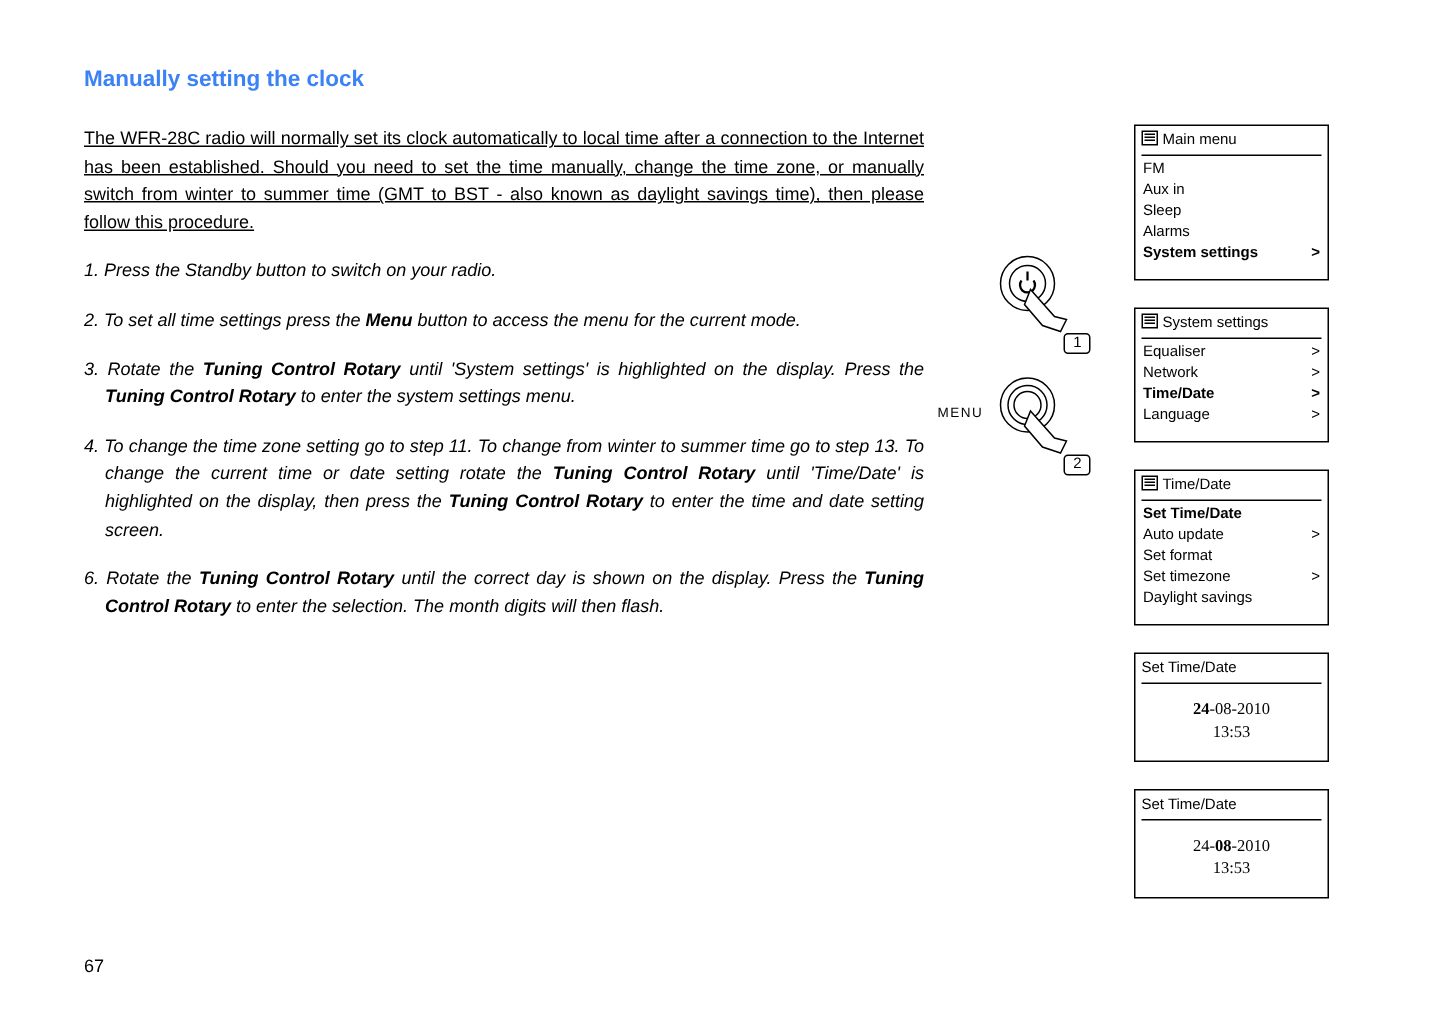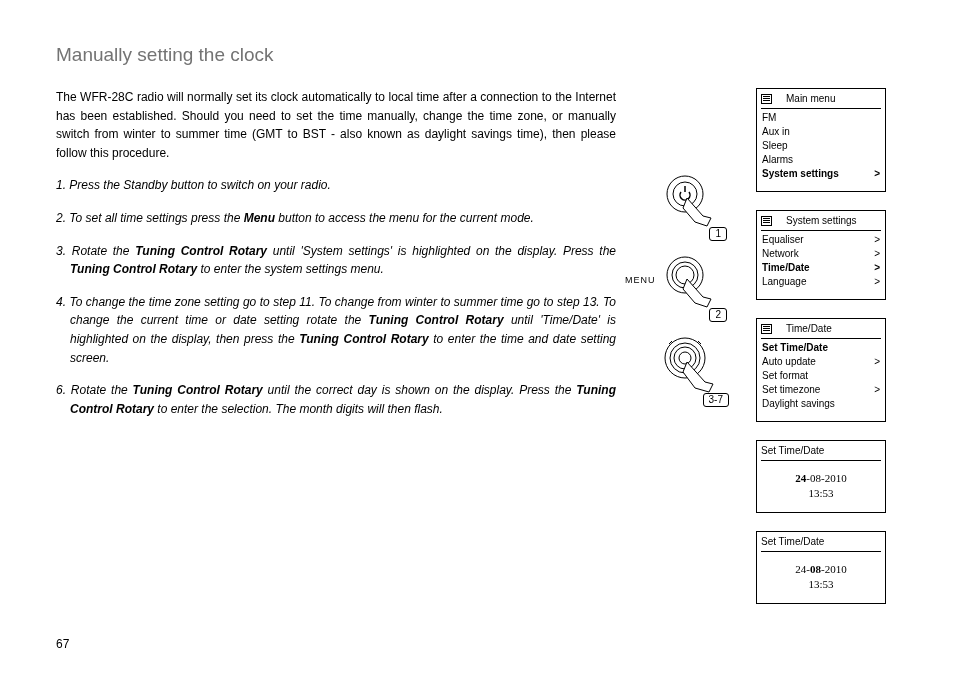--- a/index.html
+++ b/index.html
@@ -9,36 +9,36 @@
     font-size: 12px;
     color: #000;
     background: #fff;
     width: 954px;
     height: 673px;
     box-sizing: border-box;
     padding: 44px 50px 10px 56px;
     position: relative;
   }
   .page-title {
-    font-size: 19px;
-    font-weight: normal;
-    color: #737373;
+    font-size: 15px;
+    font-weight: bold;
+    color: #3b82f6;
     margin-bottom: 22px;
   }
   .body-row {
     display: flex;
   }
   .text-col {
     width: 560px;
     padding-right: 20px;
     line-height: 1.55;
     text-align: justify;
   }
   .text-col p { margin: 0 0  14px 0; }
-  .intro { margin-bottom: 14px; }
+  .intro { margin-bottom: 14px; text-decoration: underline; }
   .step { margin-bottom: 14px; padding-left: 14px; text-indent: -14px; font-style: italic; }
   .b { font-weight: bold; }
   .page-num {
     position: absolute;
     left: 56px;
     bottom: 22px;
     font-size: 12px;
   }
 
   .illus-col {
@@ -75,22 +75,22 @@
     border:1px solid #000;
     padding:3px 4px 10px 4px;
     line-height:1.4;
   }
   .screen .hdr {
     border-bottom:1px solid #000;
     padding-bottom:2px;
     margin-bottom:2px;
     font-size:10px;
     display:flex;
-    align-items:center;
-    gap:14px;
+    align-items:flex-start;
+    gap:3px;
   }
   .screen .row {
     display:flex;
     justify-content:space-between;
     padding:0 1px;
   }
   .screen .row.bold { font-weight: bold; }
   .screen .datebox { text-align:center; padding-top:8px; font-size:11px;font-family:Liberation Serif, serif;}
   .list-icon{
     display:inline-block;width:9px;height:8px;border:1px solid #000;position:relative;
@@ -134,31 +134,20 @@
       <span class="menu-label">MENU</span>
       <svg width="60" height="60" viewBox="0 0 60 60">
         <circle cx="24" cy="22" r="18" fill="none" stroke="#000" stroke-width="1"></circle>
         <circle cx="24" cy="22" r="13" fill="none" stroke="#000" stroke-width="1"></circle>
         <circle cx="24" cy="22" r="9" fill="none" stroke="#000" stroke-width="1"></circle>
         <path d="M26 26 L42 44 L50 46 L46 54 L34 50 L22 36 Z" fill="#fff" stroke="#000" stroke-width="1"></path>
       </svg>
       <span class="tag">2</span>
     </div>
 
-    <div class="il">
-      <svg width="64" height="64" viewBox="0 0 64 64">
-        <circle cx="26" cy="24" r="20" fill="none" stroke="#000" stroke-width="1"></circle>
-        <circle cx="26" cy="24" r="15" fill="none" stroke="#000" stroke-width="1"></circle>
-        <circle cx="26" cy="24" r="11" fill="none" stroke="#000" stroke-width="1"></circle>
-        <circle cx="26" cy="24" r="6" fill="none" stroke="#000" stroke-width="1"></circle>
-        <path d="M10 10 l3 -3 M42 10 l-3 -3" stroke="#000" stroke-width="1"></path>
-        <path d="M28 28 L46 48 L54 50 L50 58 L36 54 L24 38 Z" fill="#fff" stroke="#000" stroke-width="1"></path>
-      </svg>
-      <span class="tag">3-7</span>
-    </div>
   </div>
 
   <div class="menus-col">
 
     <div class="screen">
       <div class="hdr">
           <span class="list-icon"></span>
           <span>Main menu</span>
         </div>
       <div class="row">

